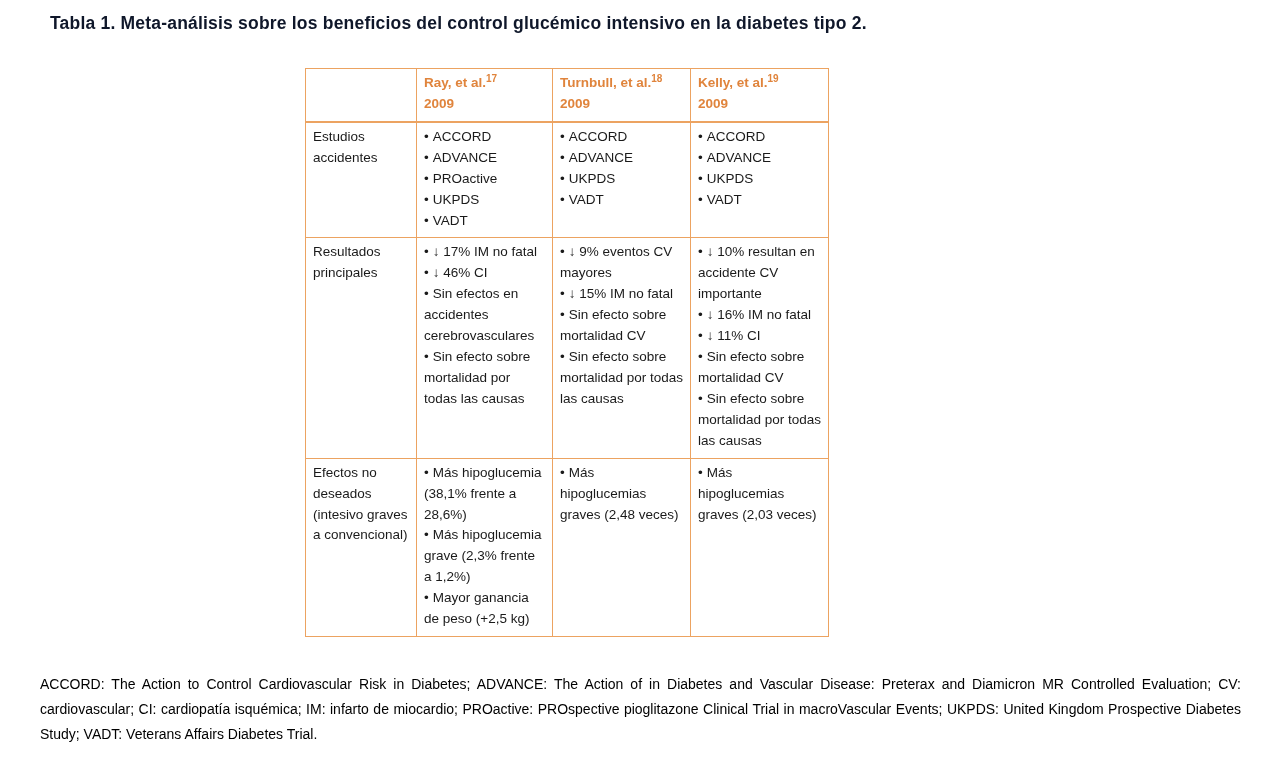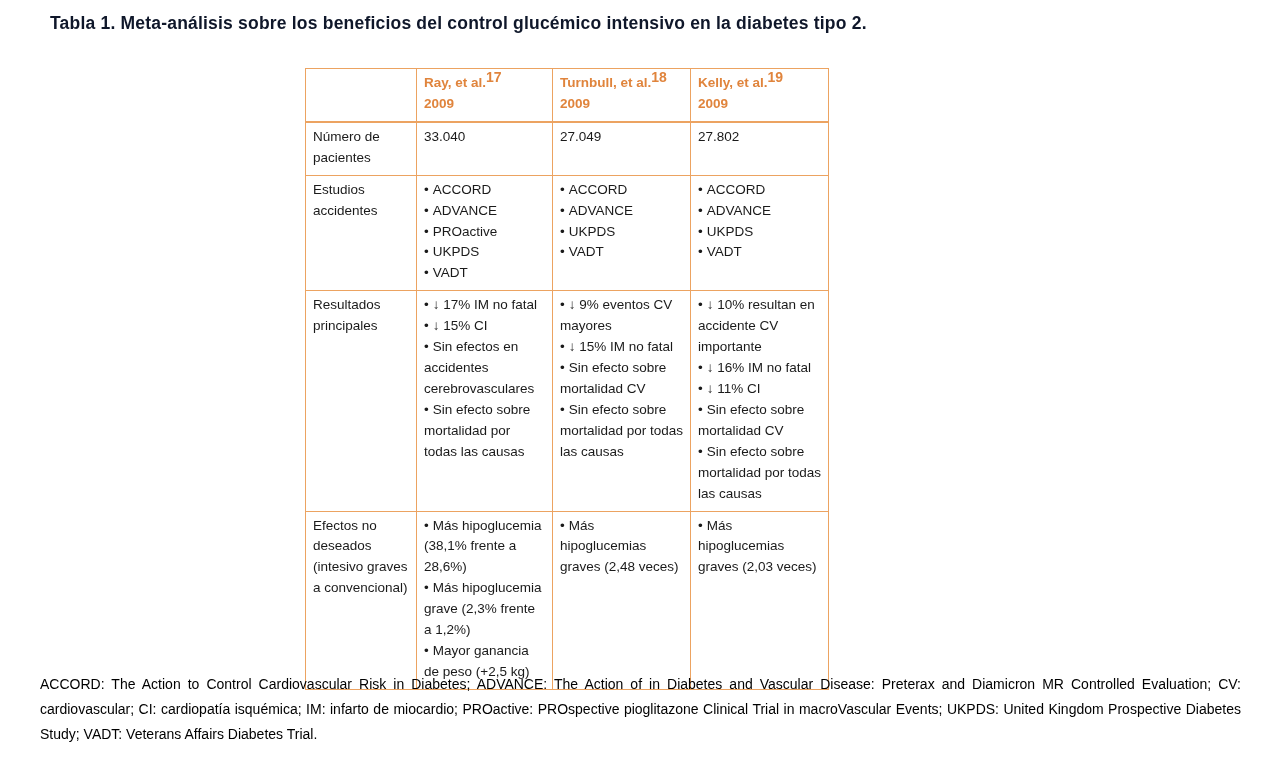--- a/index.html
+++ b/index.html
@@ -50,21 +50,21 @@
     color: #1a1a1a;
     word-wrap: break-word;
   }
   table.meta-table thead th {
     color: #e0843c;
     font-weight: bold;
     border-bottom: 2px solid #eca361;
     height: 34px;
   }
   table.meta-table thead th sup {
-    font-size: 14px;
+    font-size: 10px;
     line-height: 0;
   }
   tr.row-pacientes > td { height: 34px; }
   tr.row-estudios  > td { height: 92px; }
   tr.row-resultados > td { height: 203px; }
   tr.row-efectos   > td { height: 162px; }
   td.rowlabel {
     color: #1a1a1a;
   }
   ul.bullet-list {
@@ -111,26 +111,20 @@
           <span>Turnbull, et al.</span><sup>18</sup><br>
           <span>2009</span>
         </th>
         <th>
           <span>Kelly, et al.</span><sup>19</sup><br>
           <span>2009</span>
         </th>
       </tr>
     </thead>
     <tbody>
-      <tr class="row-pacientes">
-        <td class="rowlabel">Número de pacientes</td>
-        <td>33.040</td>
-        <td>27.049</td>
-        <td>27.802</td>
-      </tr>
       <tr class="row-estudios">
         <td class="rowlabel">Estudios accidentes</td>
         <td>
           <ul class="bullet-list">
             <li>ACCORD</li>
             <li>ADVANCE</li>
             <li>PROactive</li>
             <li>UKPDS</li>
             <li>VADT</li>
           </ul>
@@ -150,21 +144,21 @@
             <li>UKPDS</li>
             <li>VADT</li>
           </ul>
         </td>
       </tr>
       <tr class="row-resultados">
         <td class="rowlabel">Resultados principales</td>
         <td>
           <ul class="bullet-list">
             <li>↓ 17% IM no fatal</li>
-            <li>↓ 15% CI</li>
+            <li>↓ 46% CI</li>
             <li>Sin efectos en accidentes cerebrovasculares</li>
             <li>Sin efecto sobre mortalidad por todas las causas</li>
           </ul>
         </td>
         <td>
           <ul class="bullet-list">
             <li>↓ 9% eventos CV mayores</li>
             <li>↓ 15% IM no fatal</li>
             <li>Sin efecto sobre mortalidad CV</li>
             <li>Sin efecto sobre mortalidad por todas las causas</li>

